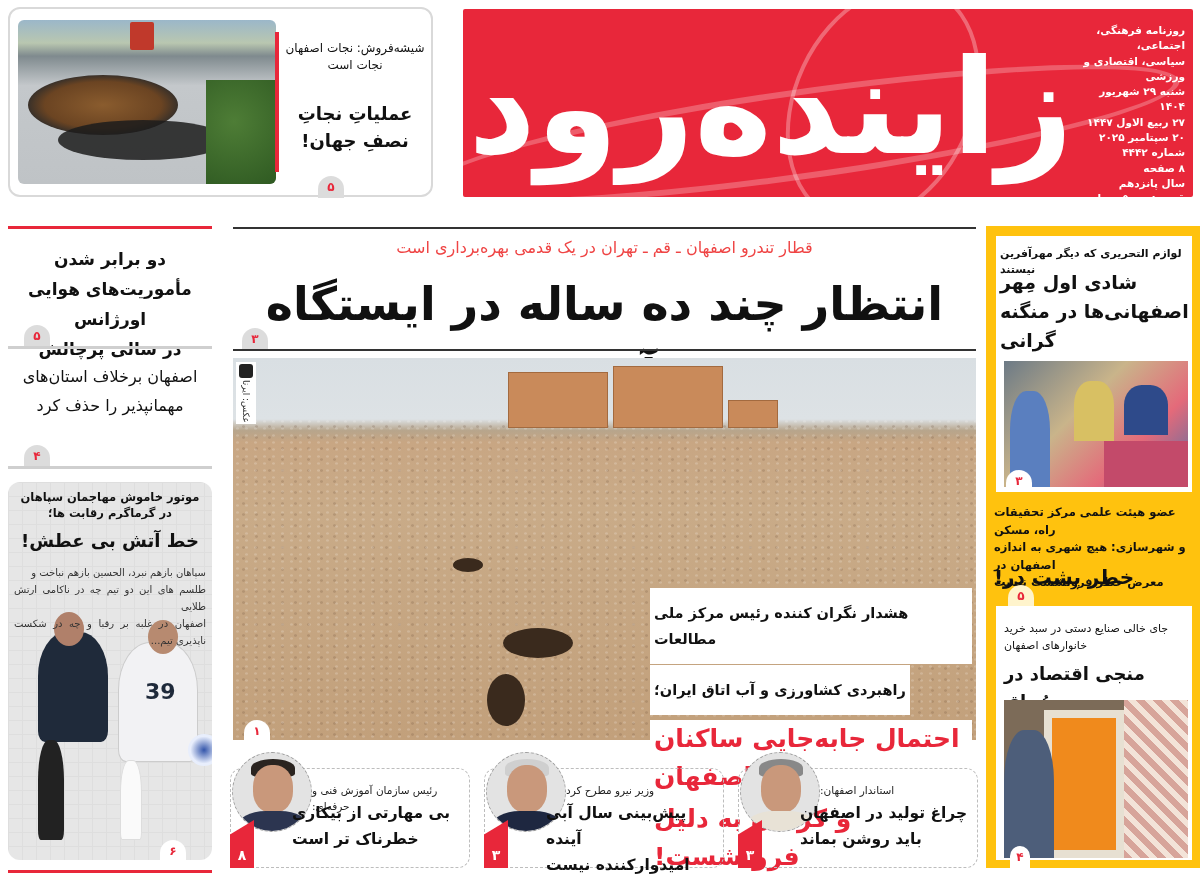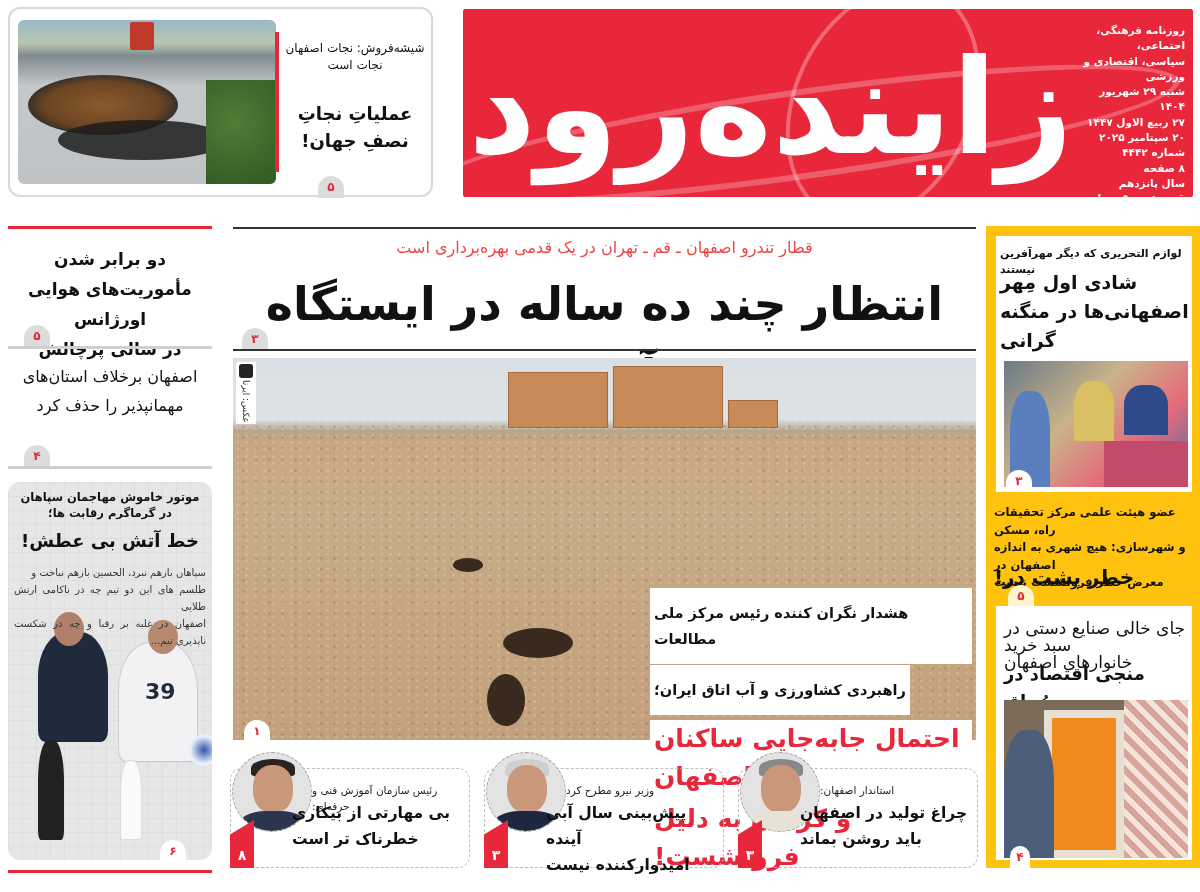--- a/index.html
+++ b/index.html
@@ -70,21 +70,21 @@
   .btitle{position:absolute;font-size:15.5px;line-height:26px;font-weight:bold;}
 
   
   #yellow{left:986px;top:226px;width:214px;height:642px;background:#ffc20e;}
   .ycard{position:absolute;background:#fff;}
   #r1-kicker{left:1000px;top:246px;width:190px;font-size:11px;line-height:16px;font-weight:bold;}
   #r1-title{left:1000px;top:268px;width:190px;font-size:19px;line-height:29px;font-weight:bold;}
   #r1-img{left:1004px;top:361px;width:184px;height:126px;overflow:hidden;background:linear-gradient(135deg,#6c7a86,#c9b48a 40%,#e46a7a 70%,#4c6fa8);}
   #r2-text{left:994px;top:504px;width:198px;font-size:11.5px;line-height:17.5px;font-weight:bold;}
   #r2-title{left:994px;top:562px;width:198px;font-size:20px;line-height:30px;font-weight:bold;}
-  #r3-kicker{left:1004px;top:620px;width:184px;font-size:17px;line-height:17px;}
+  #r3-kicker{left:1004px;top:620px;width:184px;font-size:11px;line-height:17px;}
   #r3-title{left:1004px;top:660px;width:184px;font-size:18px;line-height:28px;font-weight:bold;}
   #r3-img{left:1004px;top:700px;width:184px;height:158px;overflow:hidden;background:#7c6b58;}
 </style>
 </head>
 <body>
 
 <div id="masthead" class="abs">
   <div class="swoosh1"></div>
   <div class="swoosh2"></div>
   <div id="logo">زاینده‌رود</div>

